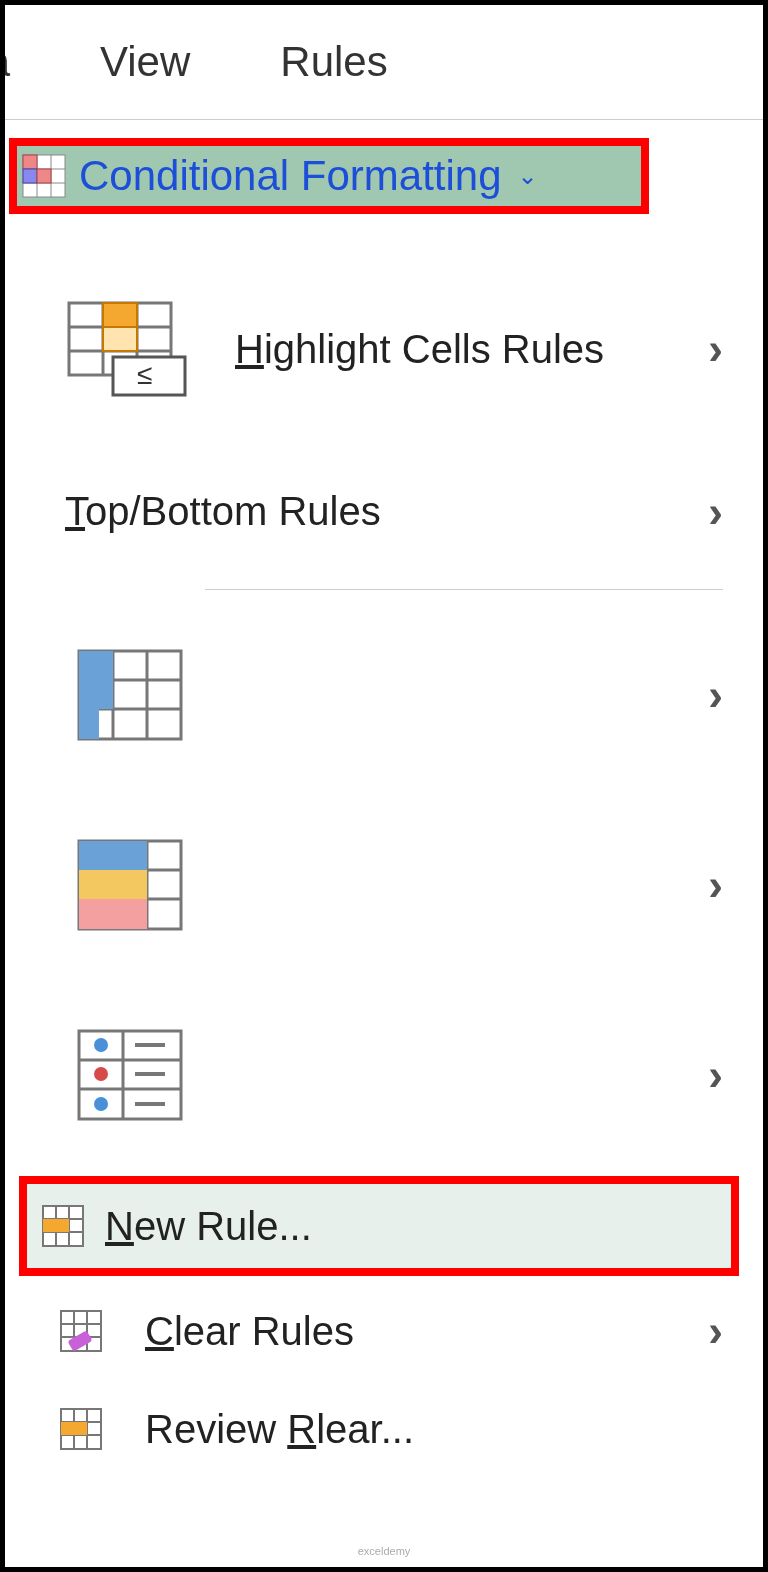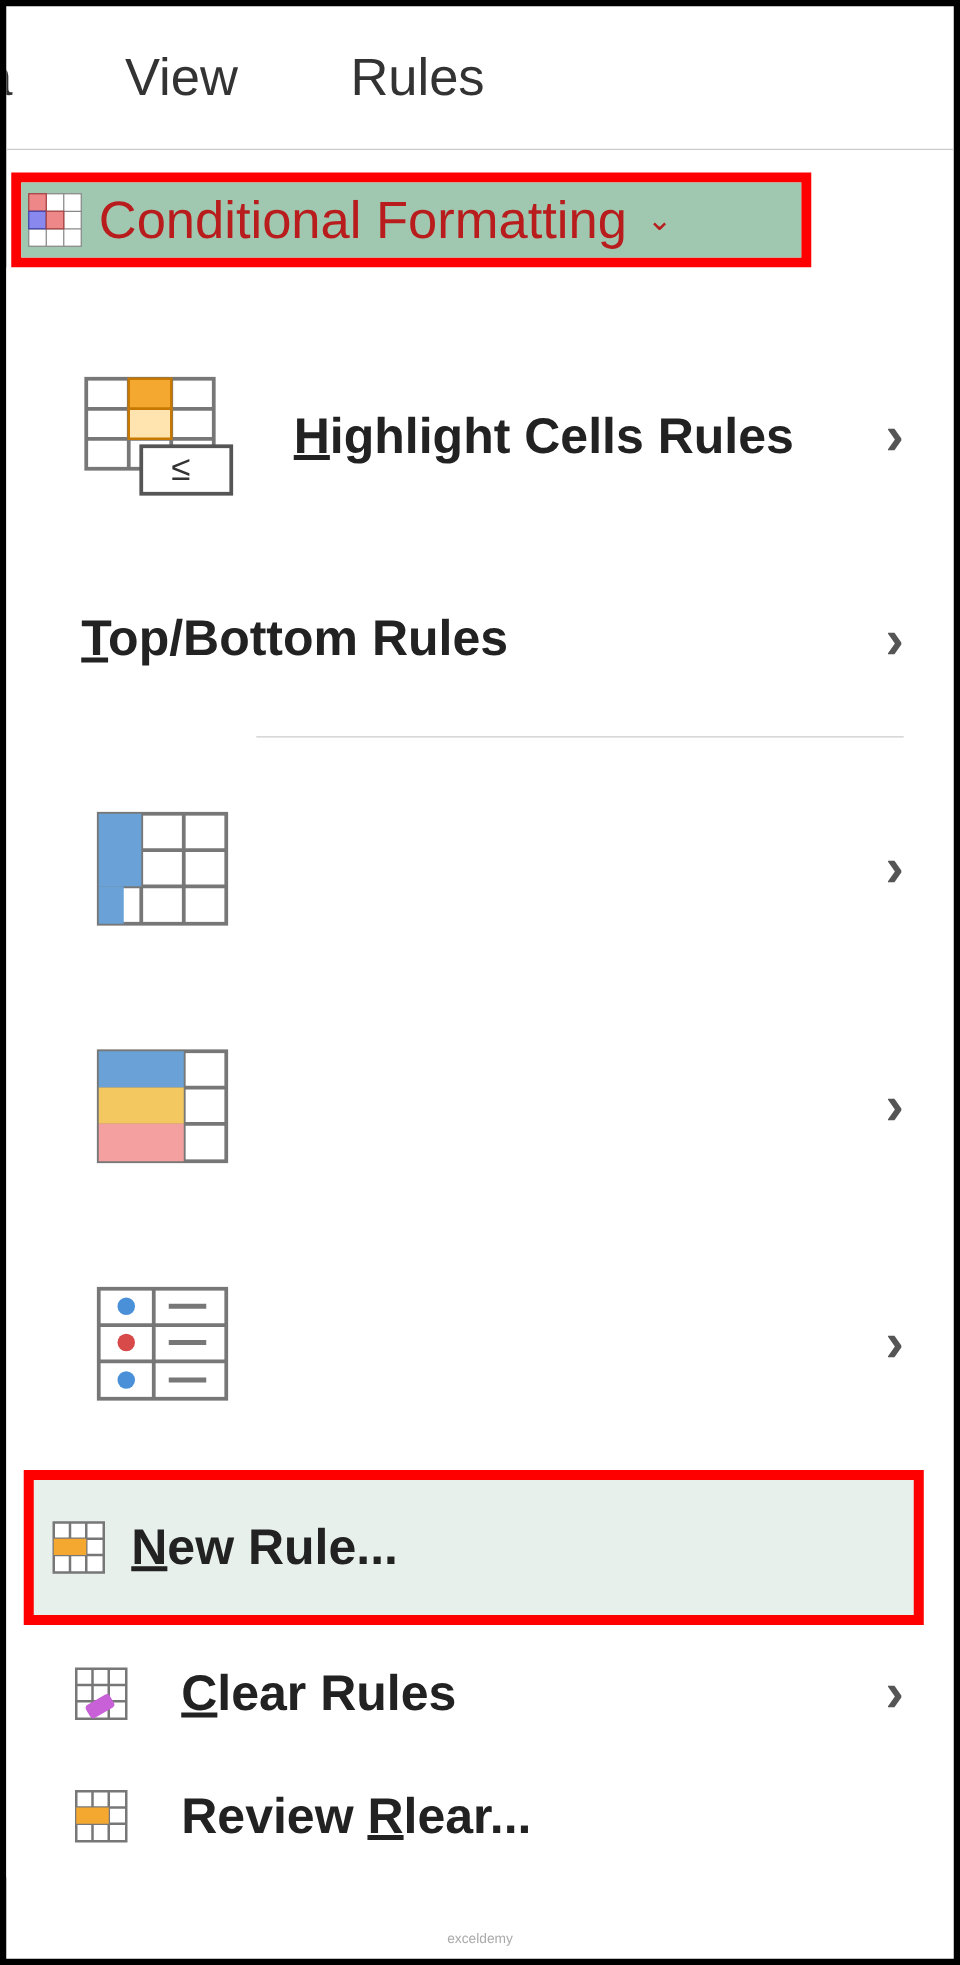--- a/index.html
+++ b/index.html
@@ -29,21 +29,21 @@
       margin: 18px 14px 0 4px;
       width: 640px;
     }
     .cf-button {
       background: #a0c8b0;
       display: flex;
       align-items: center;
       gap: 12px;
       padding: 6px 10px 6px 4px;
       font-size: 42px;
-      color: #b91c1c;
+      color: #1d4ed8;
     }
     .cf-icon {
       width: 46px;
       height: 46px;
       position: relative;
     }
     .menu {
       background: #fff;
       padding-top: 40px;
       width: 748px;
@@ -57,39 +57,39 @@
     .menu-item .icon-box {
       width: 130px;
       height: 100px;
       margin-right: 40px;
       flex-shrink: 0;
       position: relative;
     }
     .menu-item .label {
       font-size: 40px;
       color: #222;
-      font-weight: 700;
+      font-weight: 400;
     }
     .menu-item .label .ul { text-decoration: underline; }
     .menu-item .chevron {
       position: absolute;
       right: 30px;
       font-size: 44px;
       color: #555;
       font-weight: bold;
     }
     .separator {
       border-top: 1px solid #ccc;
       margin: 10px 30px 10px 200px;
     }
     .highlight-new {
       background: #e8f0ec;
       border: 8px solid #ff0000;
       margin: 6px 14px;
-      padding: 30px 20px !important;
+      padding: 18px 20px !important;
     }
     .highlight-new .icon-box { width: 48px; height: 48px; margin-right: 18px; margin-left: -8px; }
     .bottom-item {
       padding: 25px 30px 25px 52px !important;
     }
     .bottom-item .icon-box { width: 48px; height: 48px; margin-right: 40px; }
     .watermark {
       position: absolute;
       bottom: 10px;
       left: 50%;

